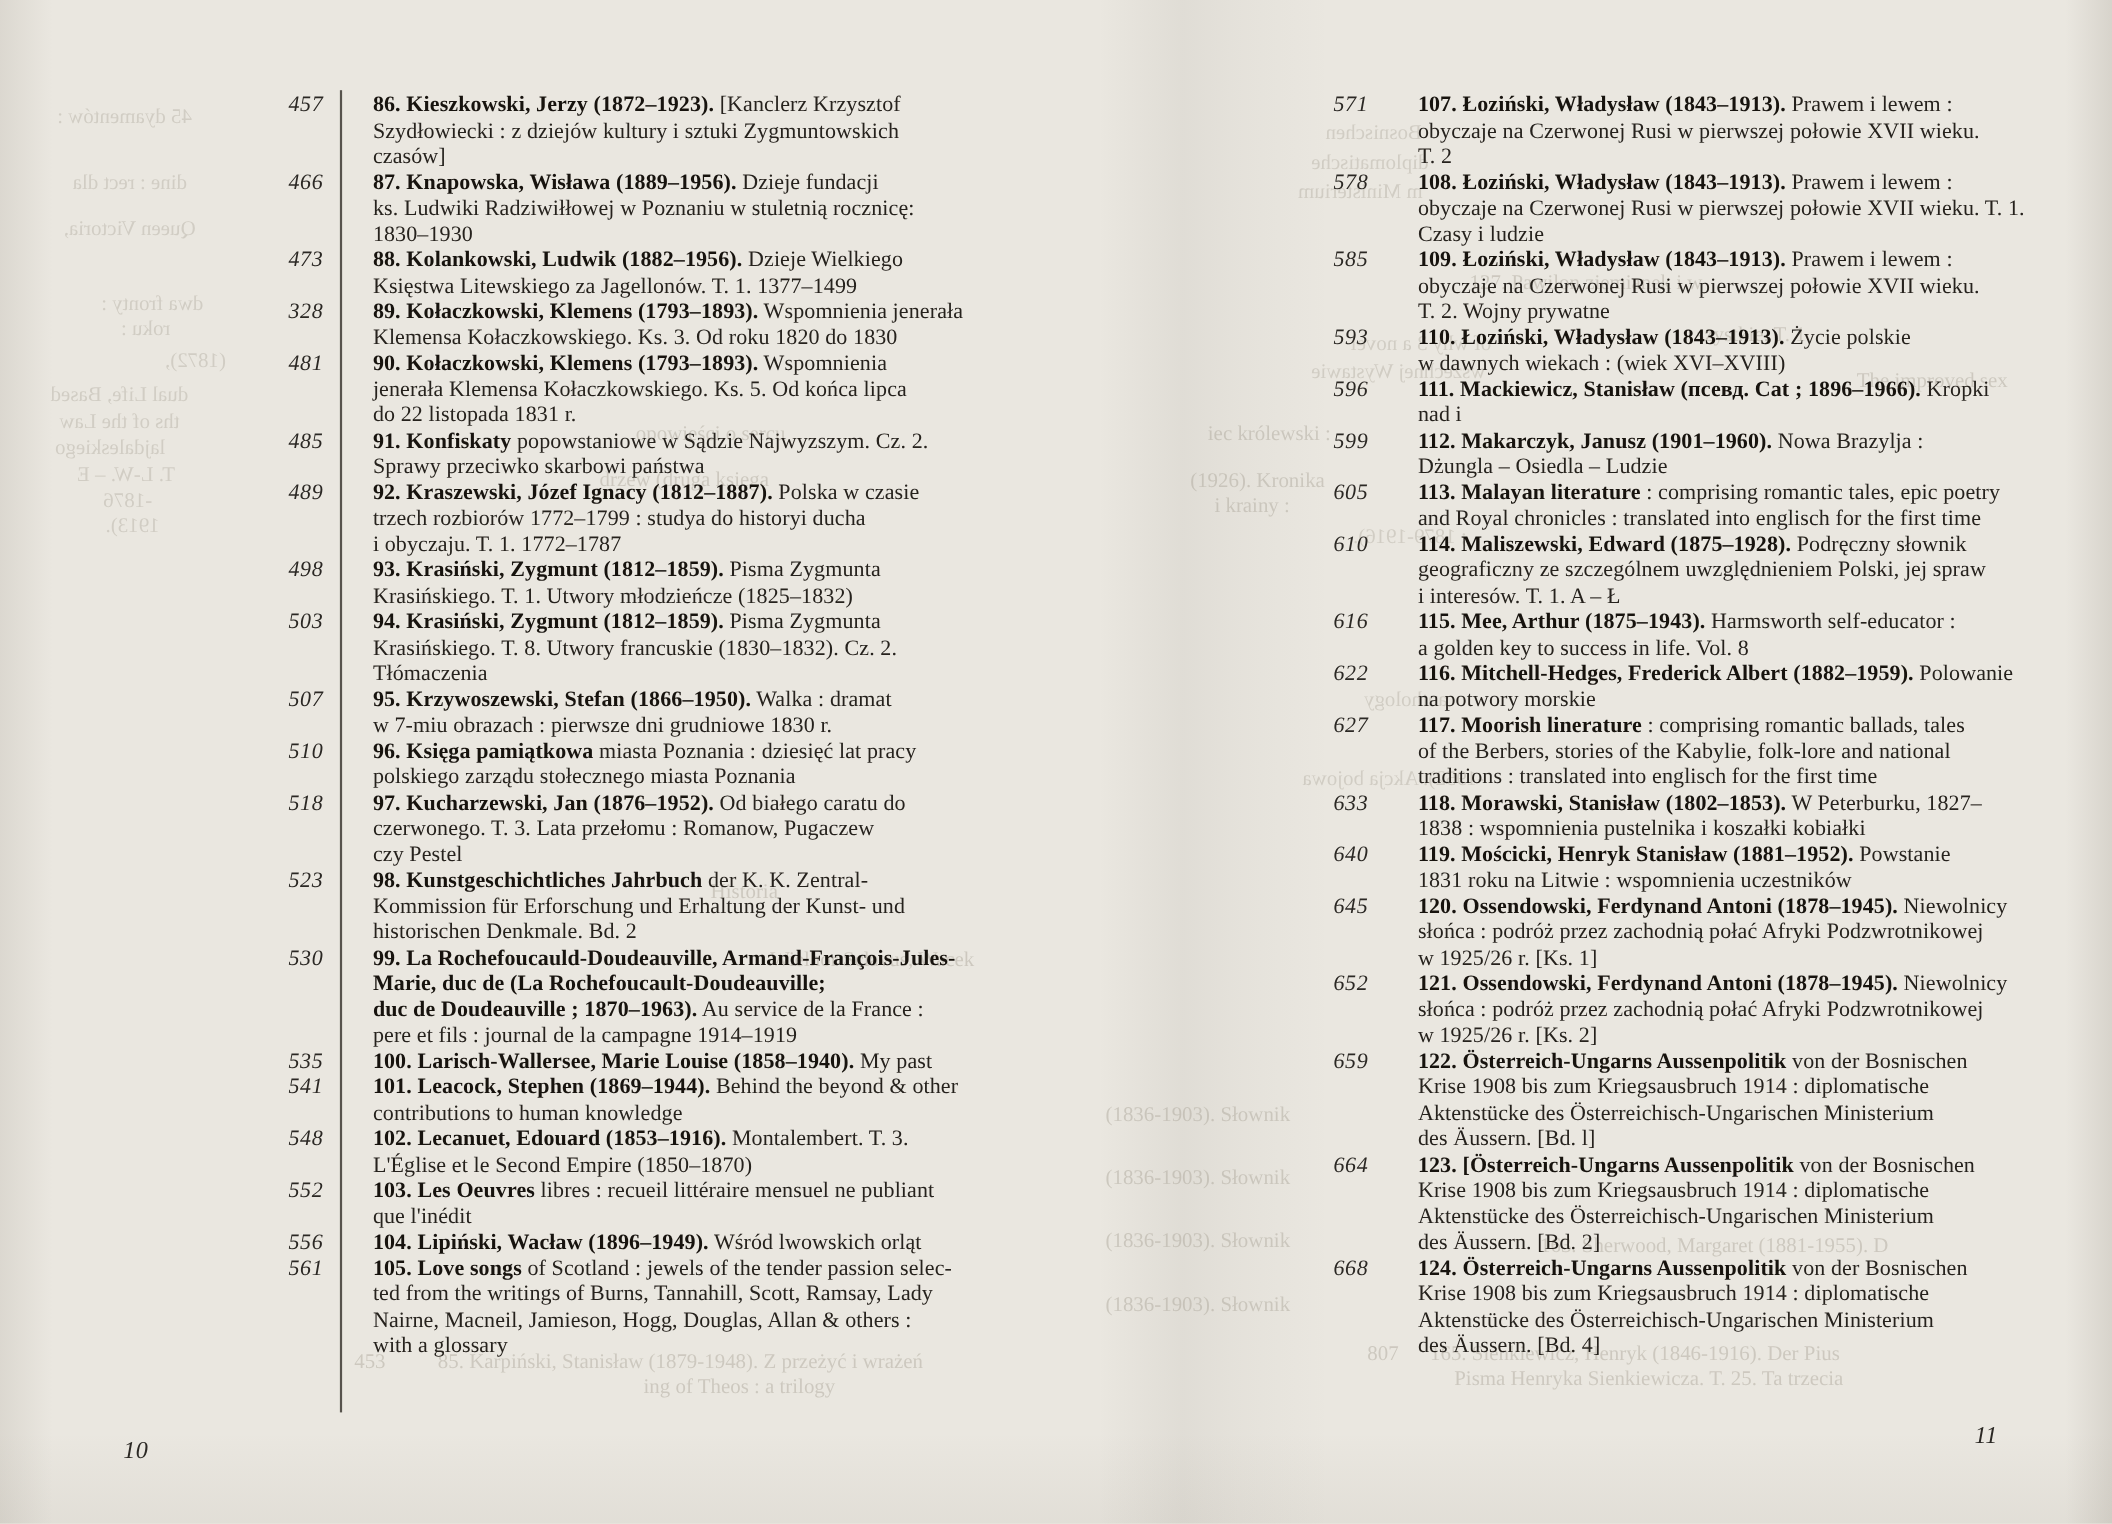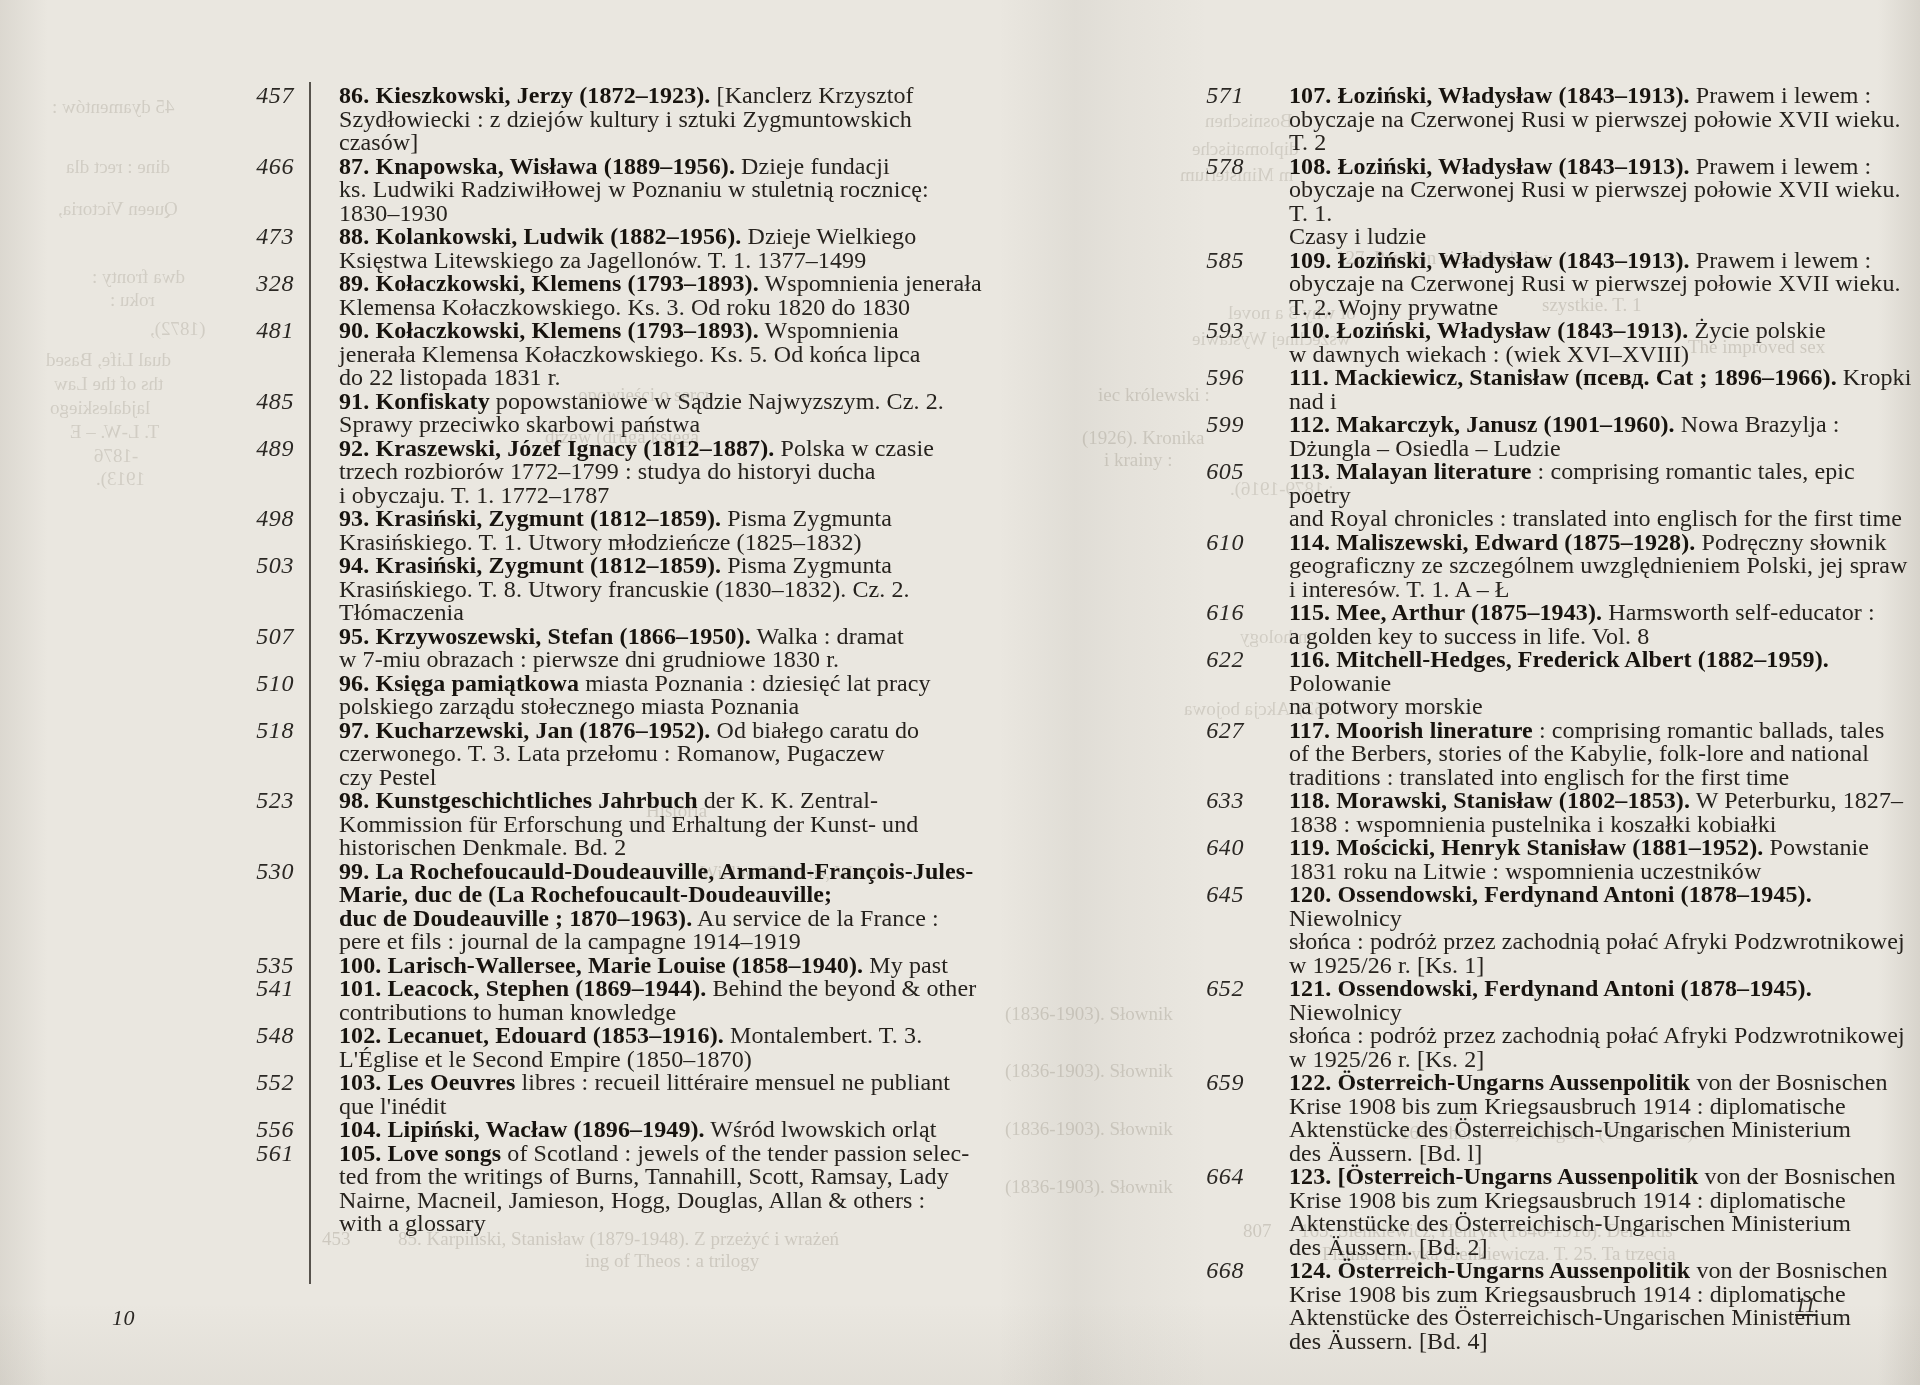--- a/index.html
+++ b/index.html
@@ -23,40 +23,40 @@
   }
   .page{position:absolute;top:0;height:1385px;}
   .page-left{left:0;width:1075px;}
   .page-right{left:1075px;width:845px;}
 
   .rule{position:absolute;width:2px;background:var(--rule);opacity:.85;}
   .rule-left{left:309px;top:82px;height:1202px;}
 
   .entries{
     position:absolute;display:flex;flex-direction:column;
-    font-size:24px;line-height:23.5px;color:var(--ink);
+    font-size:20px;line-height:23.5px;color:var(--ink);
     letter-spacing:.1px;
   }
   .entries-left{left:178px;top:84px;width:846px;}
   .entries-right{left:1128px;top:84px;width:792px;}
 
   .entry{display:flex;align-items:flex-start;}
   .ref{
     flex:0 0 116px;text-align:right;font-style:italic;
     color:var(--margin-number);letter-spacing:.6px;
   }
   .txt{margin:0 0 0 45px;white-space:pre-line;color:var(--ink);}
   .txt b{font-weight:bold;color:var(--ink-bold);}
 
   .pageno{
     position:absolute;font-style:italic;font-size:22px;
     color:var(--margin-number);letter-spacing:.5px;
   }
   .pageno-left{left:88px;top:1305px;margin-left:24px;}
-  .pageno-right{left:1795px;top:1292px;text-decoration:underline;}
+  .pageno-right{left:1795px;top:1292px;}
 
   .ghost-layer{position:absolute;left:0;top:0;width:1920px;height:1385px;pointer-events:none;}
   .ghost{
     position:absolute;font-size:19px;line-height:22px;color:var(--ghost);
     opacity:.40;white-space:nowrap;filter:blur(0.4px);
   }
   .ghost.flip{transform:scaleX(-1);opacity:.34;}
 </style>
 </head>
 <body>

